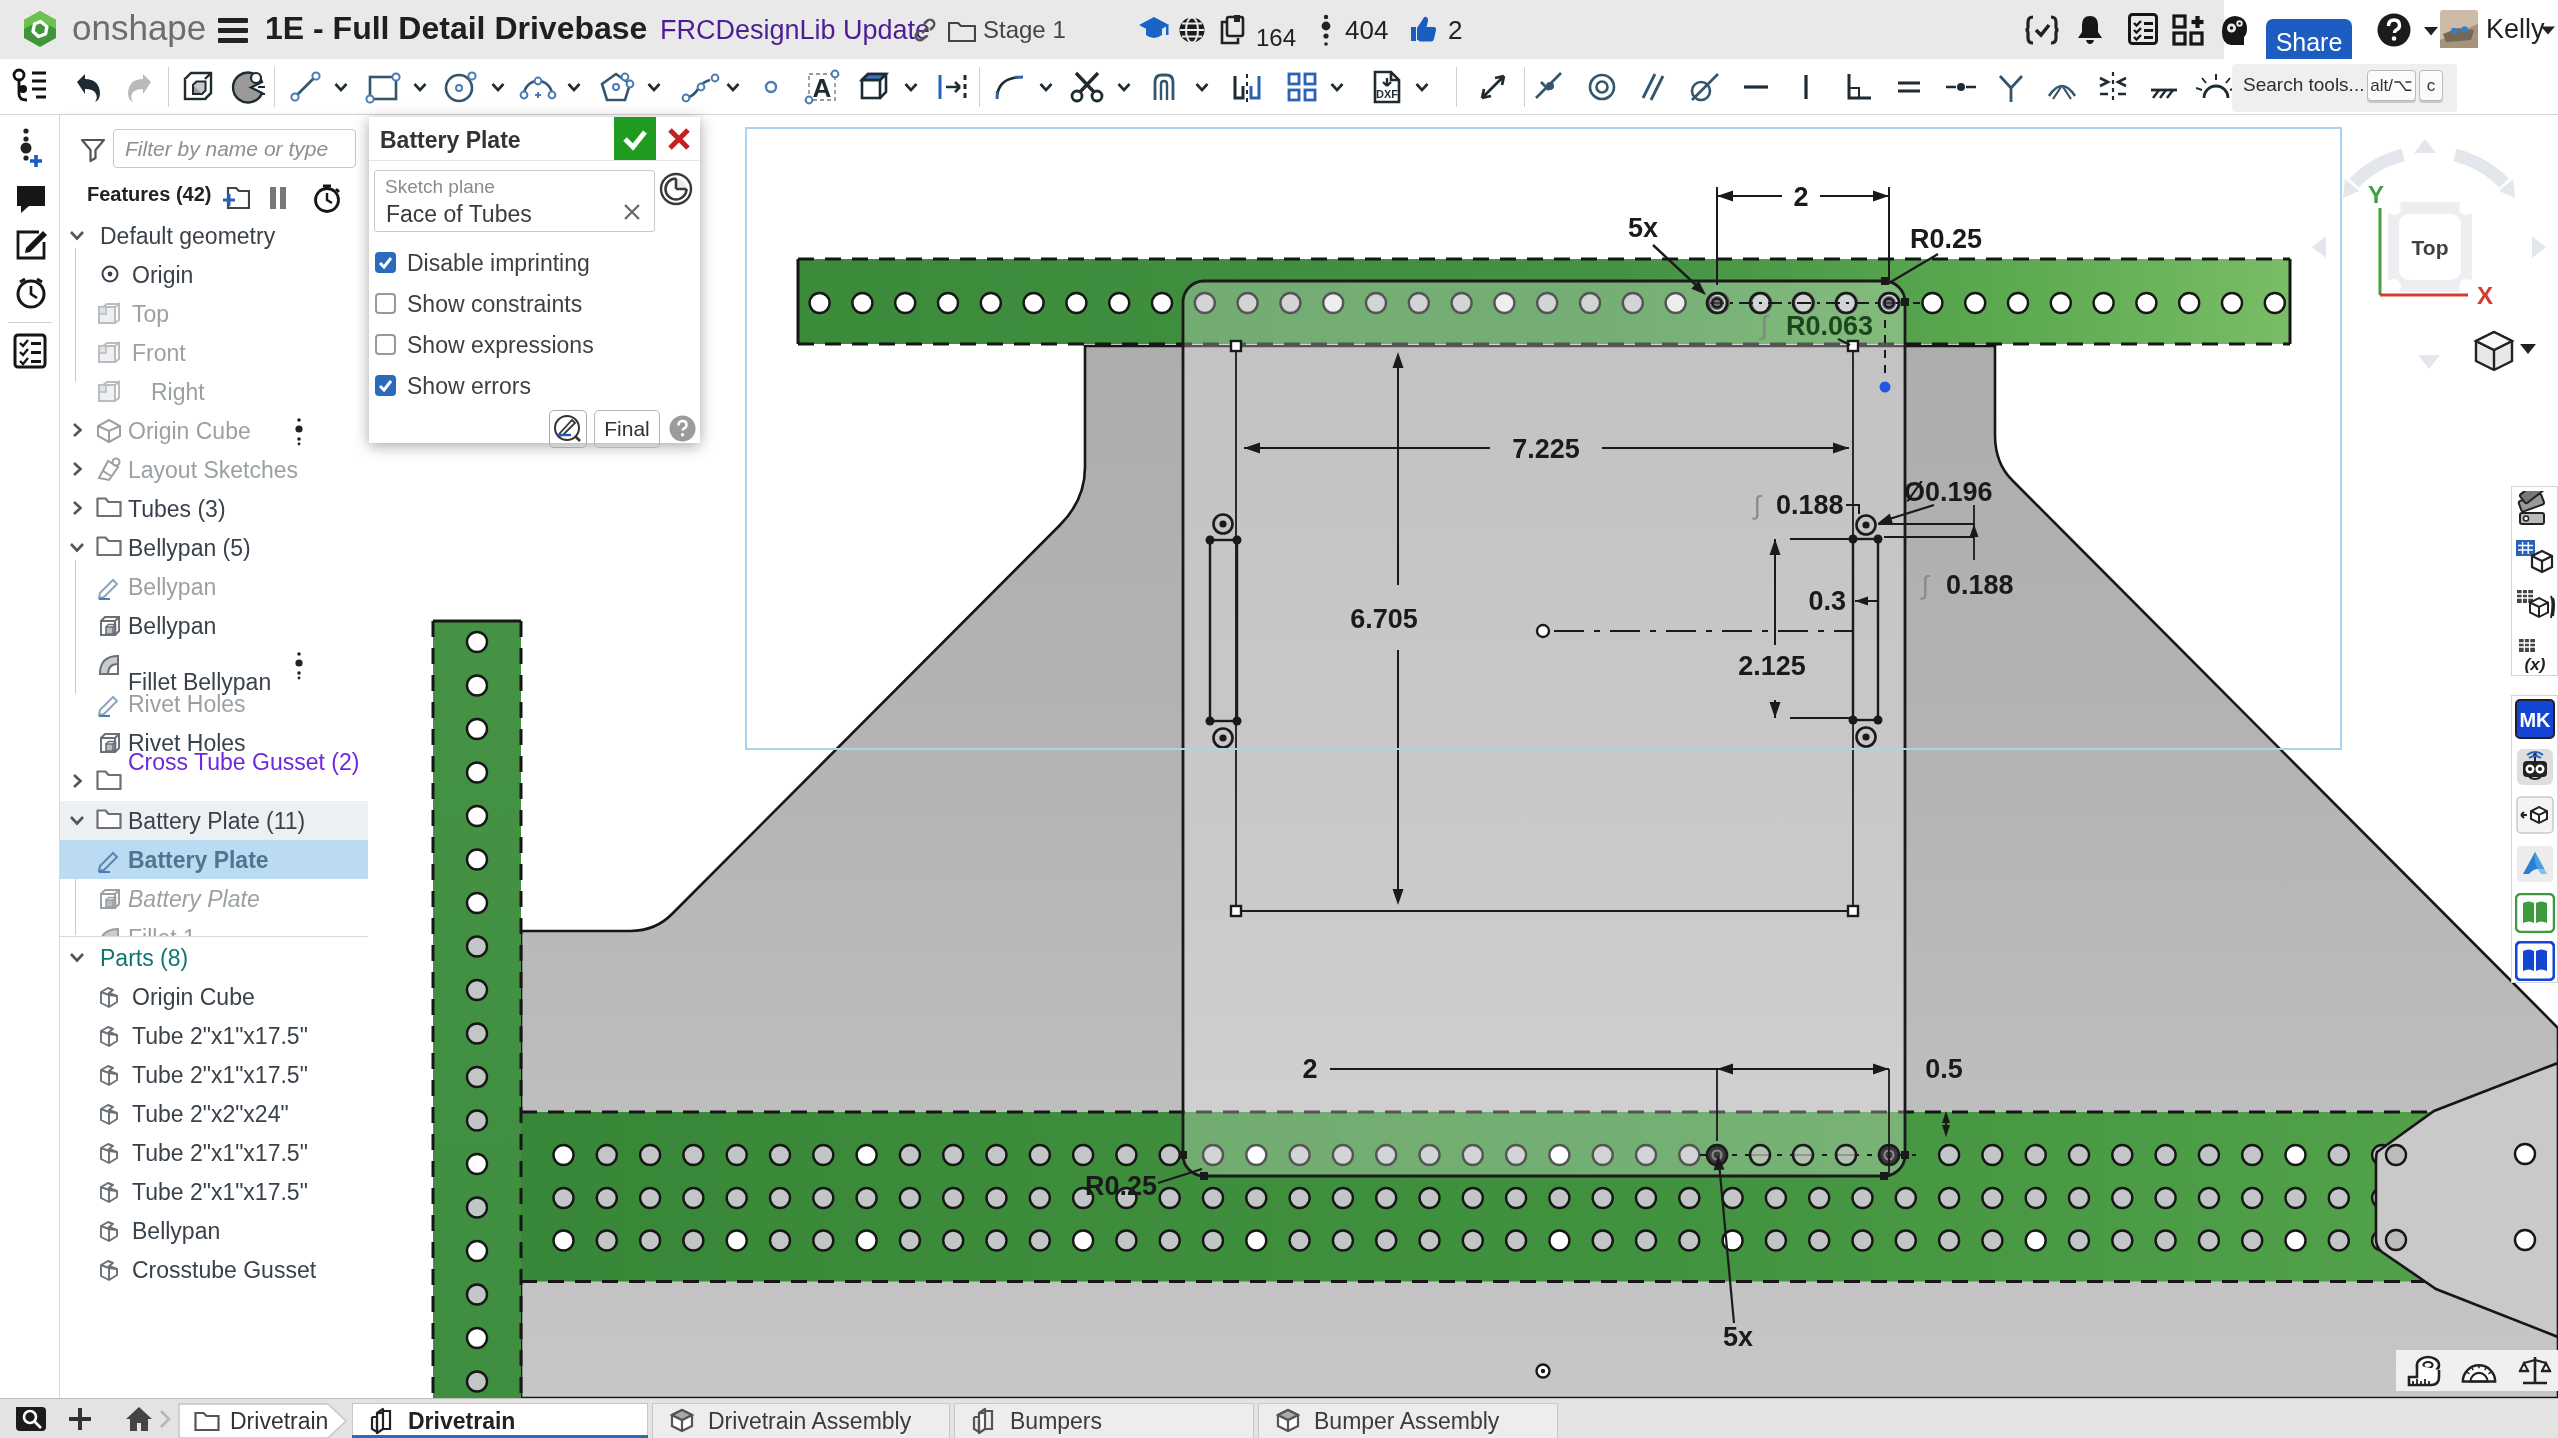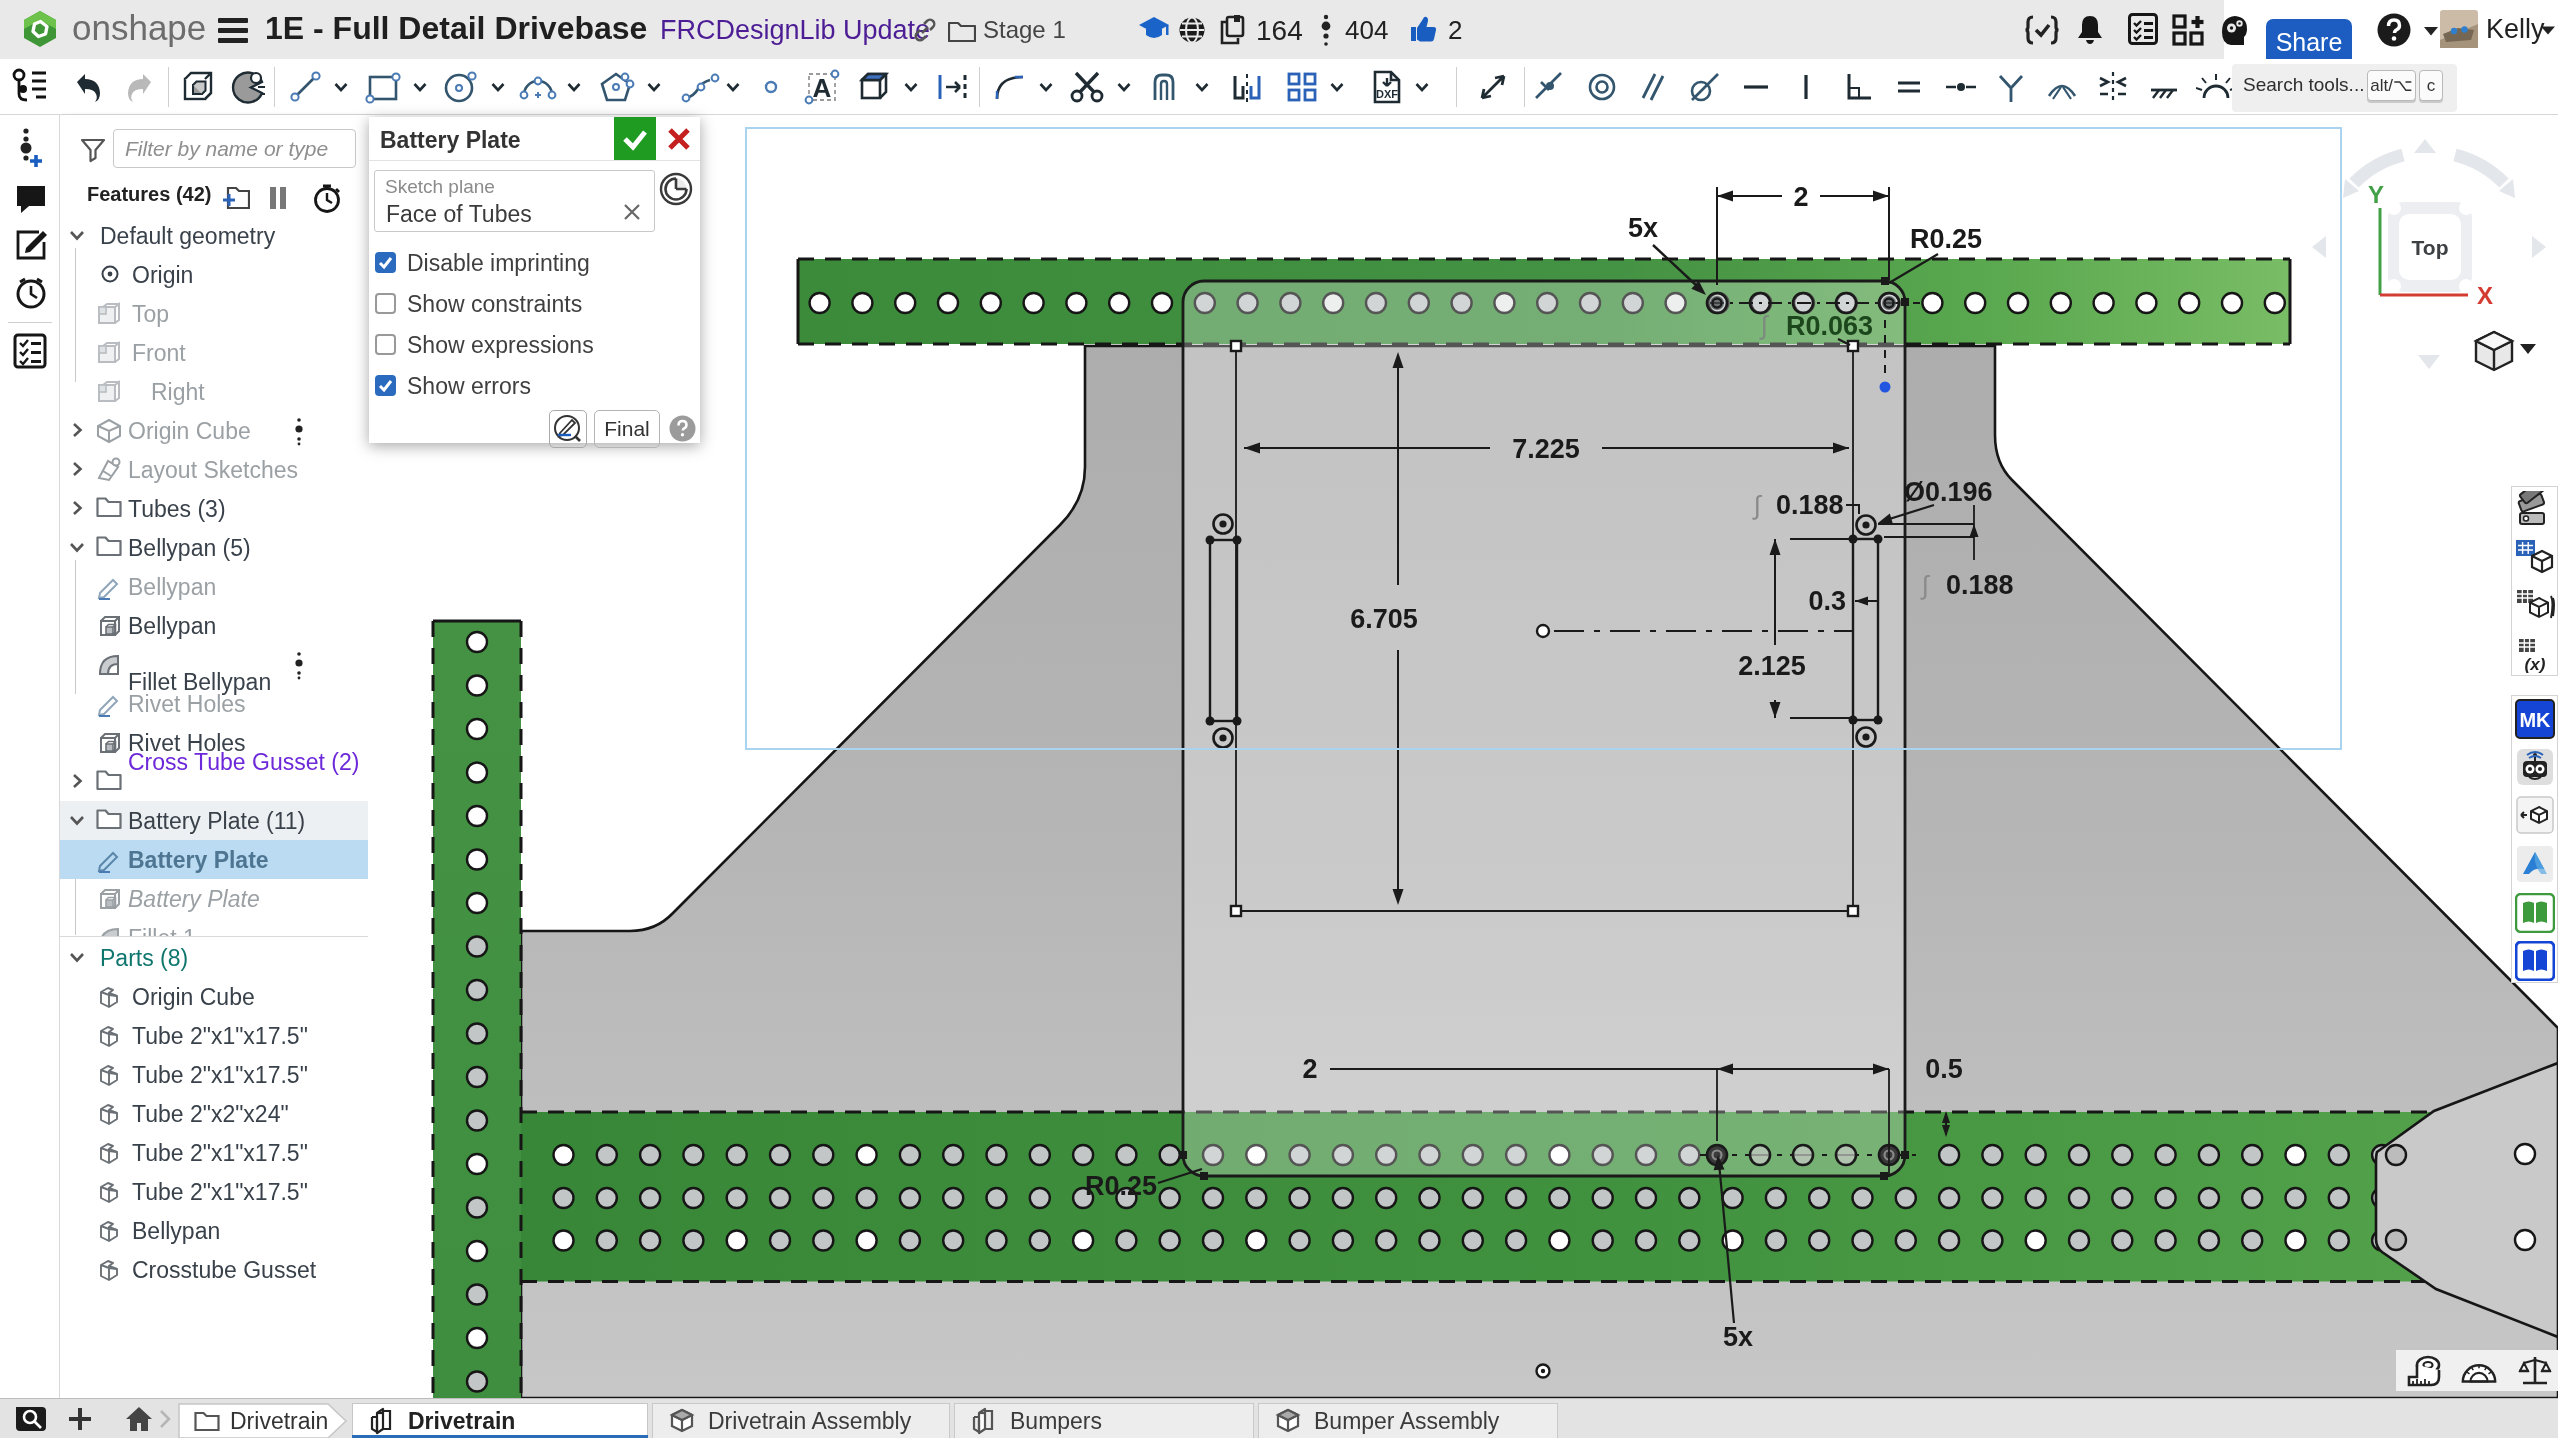--- a/index.html
+++ b/index.html
@@ -57,21 +57,21 @@
         <path d="M2 14 h24 M4 7.5 h20 M4 20.5 h20" stroke="#e9e9e9" stroke-width="2" fill="none"></path>
       </svg>
     </div>
     <div class="icon" style="left:1218px;top:15px;">
       <svg width="30" height="30" viewBox="0 0 30 30" style="">
         <rect x="9" y="2" width="16" height="19" rx="2" fill="none" stroke="#222" stroke-width="2.6"></rect>
         <path d="M9 7 h-5 v21 h16 v-5" fill="none" stroke="#222" stroke-width="2.6"></path>
         <rect x="16" y="0" width="6" height="7" fill="#222"></rect>
       </svg>
     </div>
-    <div class="abs" style="left:1256px;top:15px;font-size:28px;color:#222;">164</div>
+    <div class="abs" style="left:1256px;top:24px;font-size:24px;color:#222;">164</div>
     <div class="icon" style="left:1320px;top:13px;">
       <svg width="12" height="34" viewBox="0 0 12 34" style="">
         <circle cx="6" cy="4" r="2.2" fill="#222"></circle>
         <circle cx="6" cy="13" r="4.4" fill="#222"></circle>
         <circle cx="6" cy="23" r="2.6" fill="#222"></circle>
         <circle cx="6" cy="31" r="1.8" fill="#222"></circle>
       </svg>
     </div>
     <div class="abs" style="left:1345px;top:15px;font-size:26px;color:#222;">404</div>
     <div class="icon" style="left:1408px;top:14px;">

